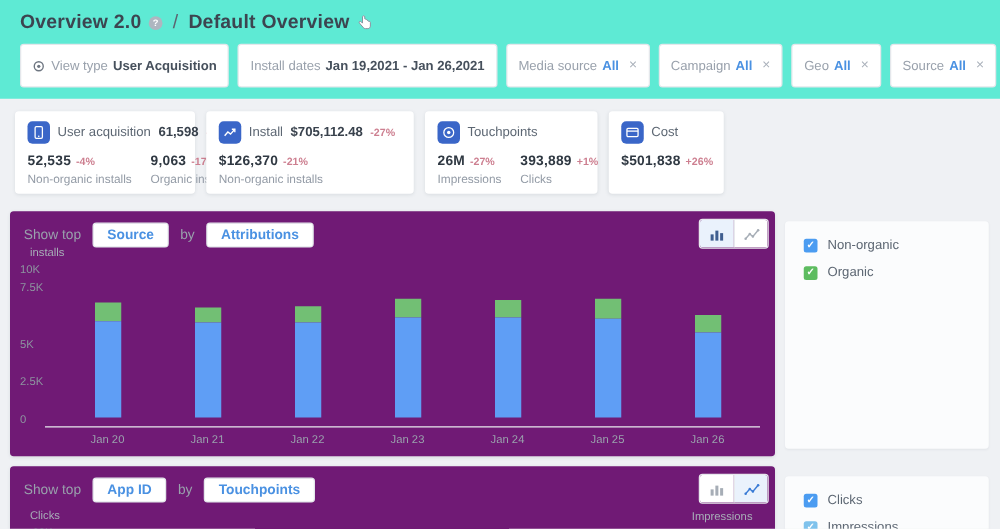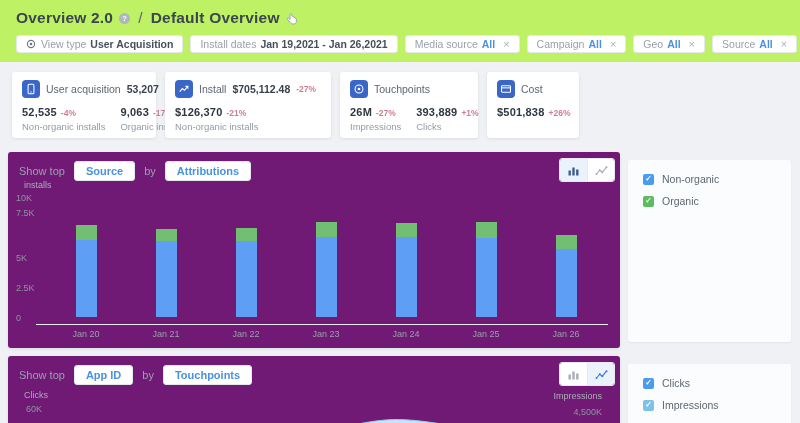--- a/index.html
+++ b/index.html
@@ -1,24 +1,24 @@
 <!DOCTYPE html>
 <html><head>
 <meta charset="utf-8">
 <style>
   *{margin:0;padding:0;box-sizing:border-box}
   html,body{width:800px;height:423px;overflow:hidden}
   body{background:#eff1f4;font-family:"Liberation Sans",sans-serif;color:#3d4752;position:relative}
-  .topbar{background:#bef264;padding:6px 0 9px 16px}
+  .topbar{background:#5eead4;padding:6px 0 9px 16px}
   .title-row{display:flex;align-items:center;gap:6px;font-size:15.5px;font-weight:600;color:#3c4550;letter-spacing:.2px}
   .info-dot{width:11px;height:11px;border-radius:50%;background:#aeb6c0;color:#fff;font-size:7.5px;font-weight:700;display:inline-flex;align-items:center;justify-content:center}
   .sep{color:#5b6470;font-weight:400;margin:0 2px}
   .cursor-ico{margin-top:6px}
   .filters{display:flex;align-items:center;gap:7px;margin-top:5px}
-  .chip{display:inline-flex;align-items:center;gap:4px;background:#fff;border:1px solid #e4e7eb;border-radius:3px;padding:0 9px;height:18px;font-size:10.5px;color:#99a1ac;white-space:nowrap}
+  .chip{display:inline-flex;align-items:center;gap:4px;background:#fff;border:1px solid #e4e7eb;border-radius:3px;padding:0 9px;height:35px;font-size:10.5px;color:#99a1ac;white-space:nowrap}
   .chip .val{color:#46505c;font-weight:700}
   .chip.blue .val{color:#4a91e2}
   .chip .x{color:#a9b0ba;font-size:11px;margin-left:4px;line-height:1}
   .eye-ico{display:inline-flex;margin-right:1px}
   
   .kpis{display:flex;gap:9px;margin:10px 0 0 12px}
   .kpi{background:#fff;border-radius:3px;box-shadow:0 1px 3px rgba(40,55,70,.10);padding:8px 10px;height:66px}
   .kpi:nth-child(1){width:144px}.kpi:nth-child(2){width:166px}.kpi:nth-child(3){width:138px}.kpi:nth-child(4){width:92px}
   .kpi-head{display:flex;align-items:center;gap:6px;font-size:10.5px;color:#5d6773;margin-bottom:8px;white-space:nowrap}
   .kpi-ico{flex:none;width:18px;height:18px;border-radius:4px;background:#3a66c8;display:flex;align-items:center;justify-content:center}
@@ -113,21 +113,21 @@
 <div class="kpis" id="kpi-row">
     <div class="kpi">
       <div class="kpi-head">
         <span class="kpi-ico">
           <svg viewBox="0 0 14 14" width="12" height="12">
             <rect x="3.6" y="1.5" width="6.8" height="11" rx="1.2" fill="none" stroke="#fff" stroke-width="1.2"></rect>
             <circle cx="7" cy="10.5" r=".75" fill="#fff"></circle>
           </svg>
         </span>
         <span>User acquisition</span>
-        <span class="hv">53,207</span>
+        <span class="hv">61,598</span>
         <span class="chg">-6%</span>
       </div>
       <div class="kpi-stats">
         <div class="stat">
           <div class="vrow">
             <span class="v">52,535</span>
             <span class="chg">-4%</span>
           </div>
           <div class="lbl">Non-organic installs</div>
         </div>

